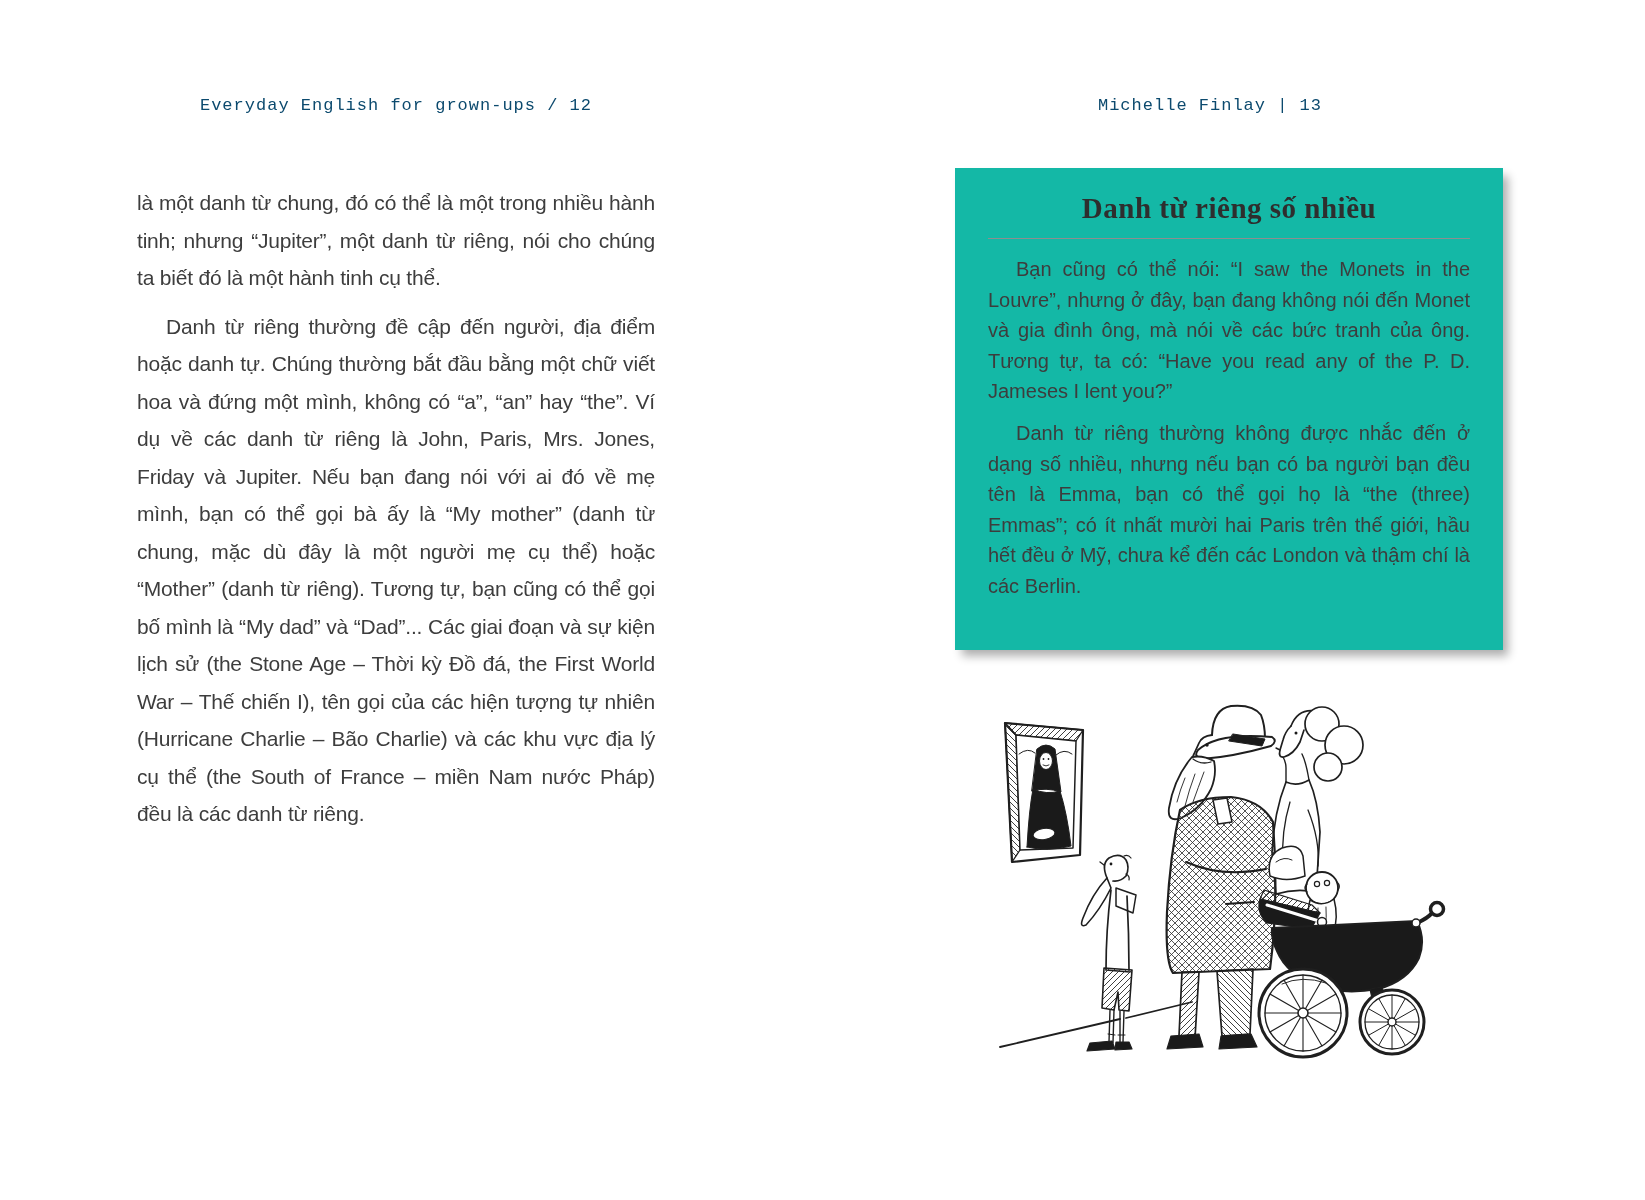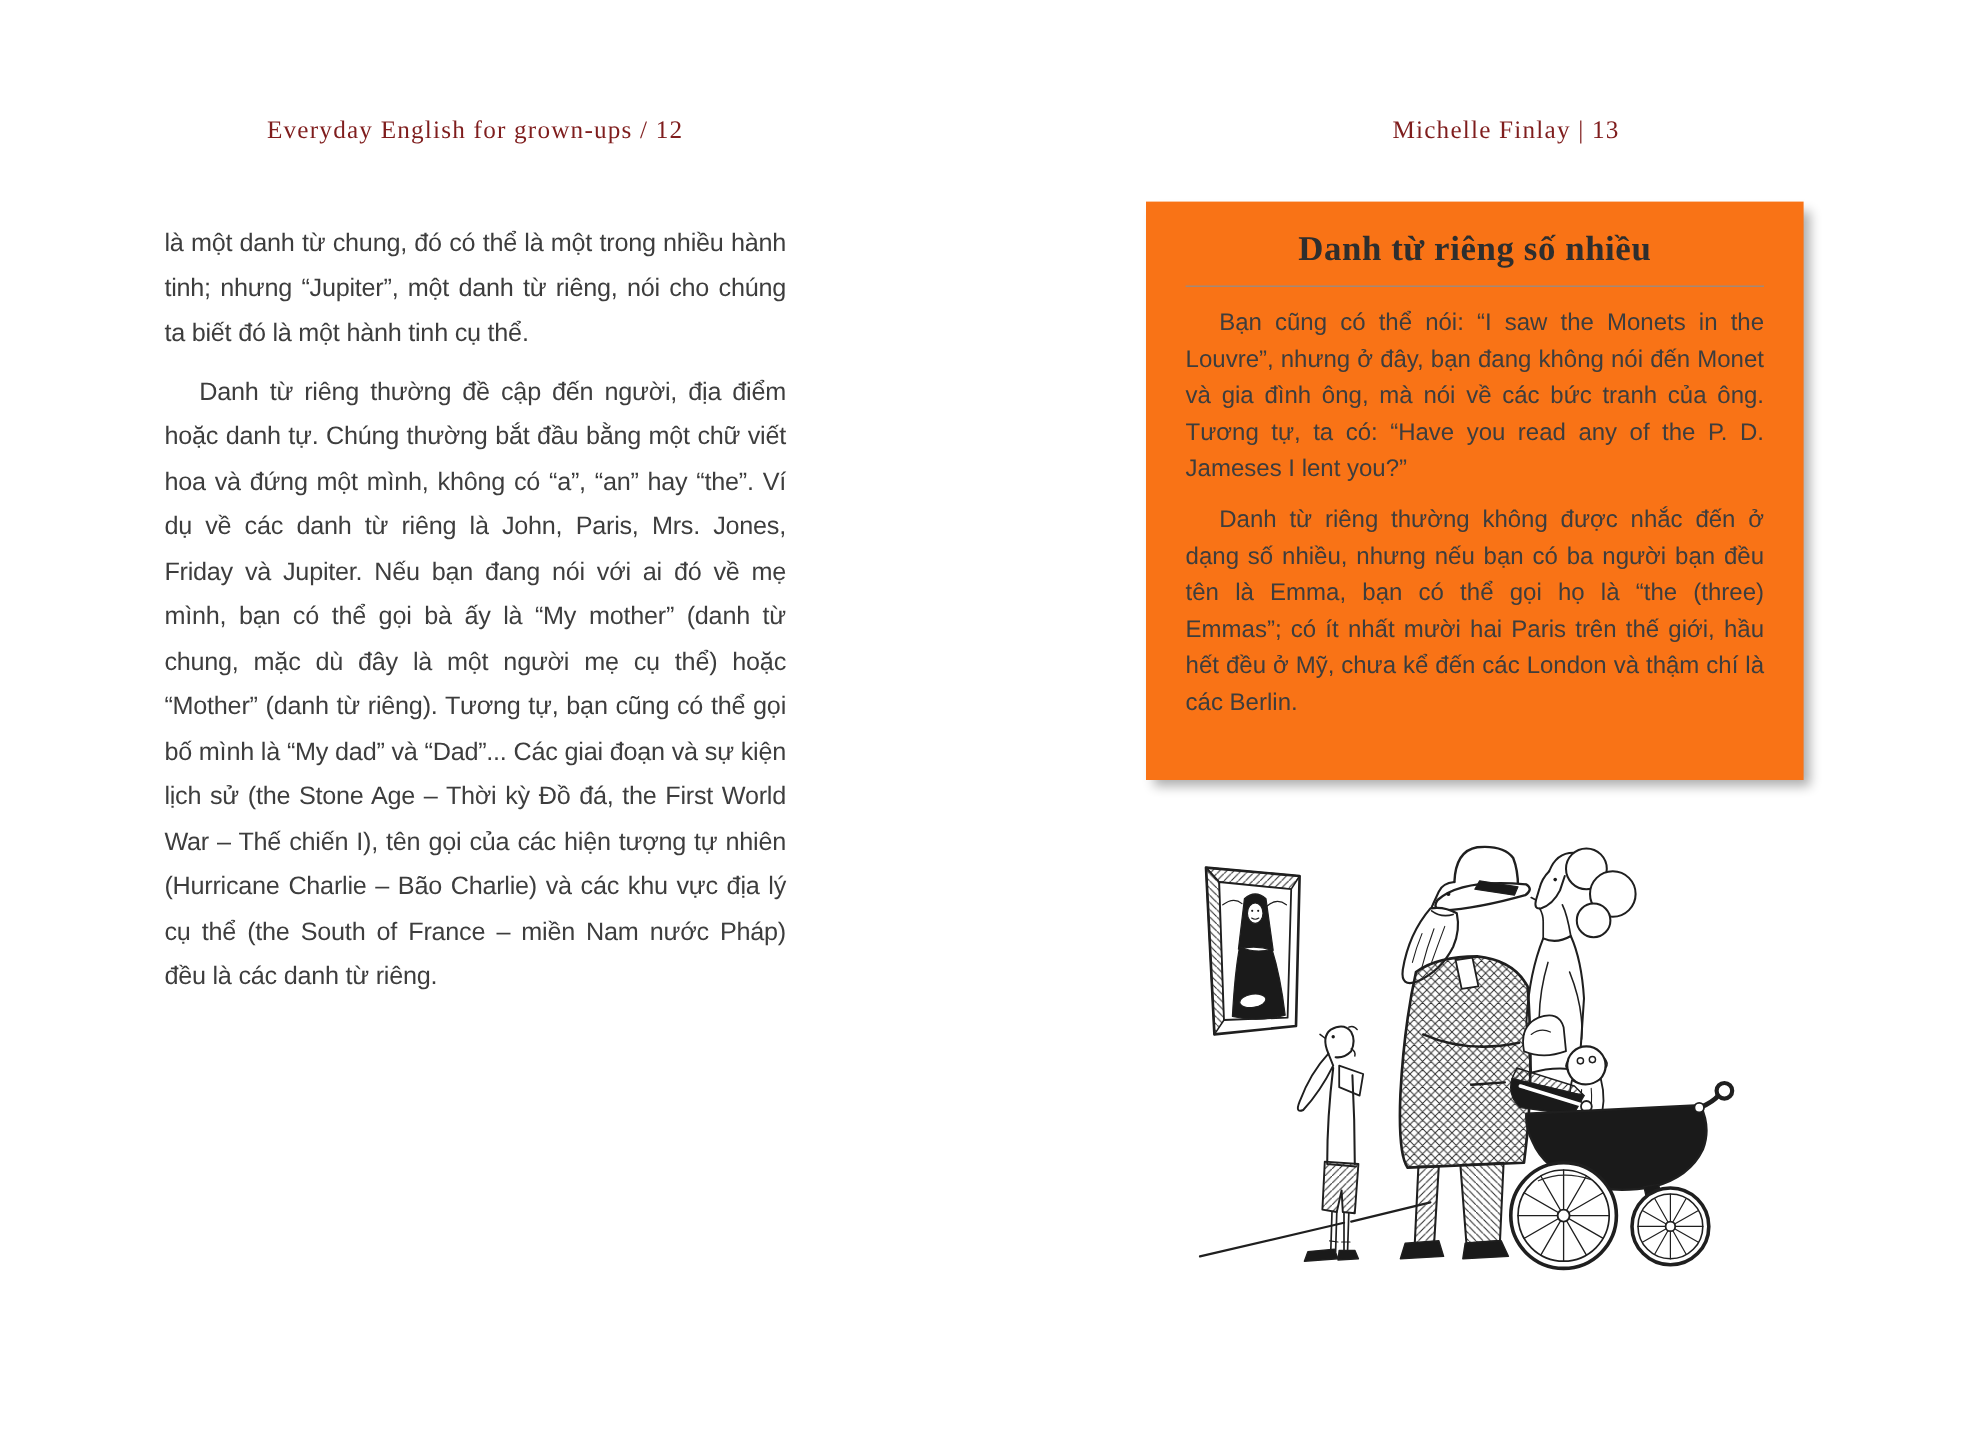--- a/index.html
+++ b/index.html
@@ -3,36 +3,36 @@
 <meta charset="utf-8">
 <style>
   html,body{margin:0;padding:0;}
   body{
     width:1645px;height:1200px;position:relative;overflow:hidden;
     background:#ffffff;
     font-family:"Liberation Sans",sans-serif;
   }
   .page-header{
     position:absolute;top:96px;text-align:center;
-    font-family:Liberation Serif, serif;
-    font-size:21px;letter-spacing:1px;color:#7f1d1d;white-space:nowrap;
+    font-family:Liberation Mono, monospace;
+    font-size:17px;letter-spacing:1px;color:#0c4a6e;white-space:nowrap;
   }
   #left-header{left:137px;width:518px;}
-  #right-header{left:981px;width:548px;}
+  #right-header{left:936px;width:548px;}
   #left-body{
     position:absolute;left:137px;top:150px;width:518px;
     font-size:21px;line-height:37.5px;letter-spacing:-0.2px;
     color:#3d3d3d;text-align:justify;margin-top:34px;
   }
   #left-body p{margin:0 0 11px 0;}
   #left-body p.indent{text-indent:29px;}
   #callout{
     position:absolute;left:955px;top:168px;width:548px;height:482px;
     box-sizing:border-box;padding:24px 33px 0 33px;
-    background:#f97316;
+    background:#14b8a6;
     box-shadow:6px 7px 9px -1px rgba(0,0,0,0.32);
   }
   #callout-title{
     font-family:"Liberation Serif",serif;font-weight:bold;
     font-size:29px;letter-spacing:0.5px;color:#2e2e2e;text-align:center;
     margin:0;
   }
   #callout-rule{
     border:none;border-top:1.5px solid #8e8e8e;
     margin:13px 0 15px 0;height:0;

